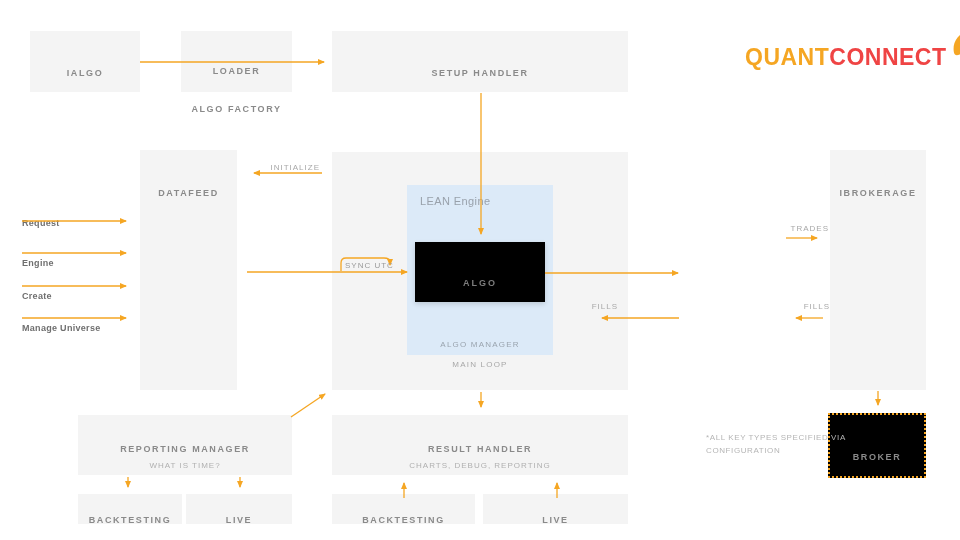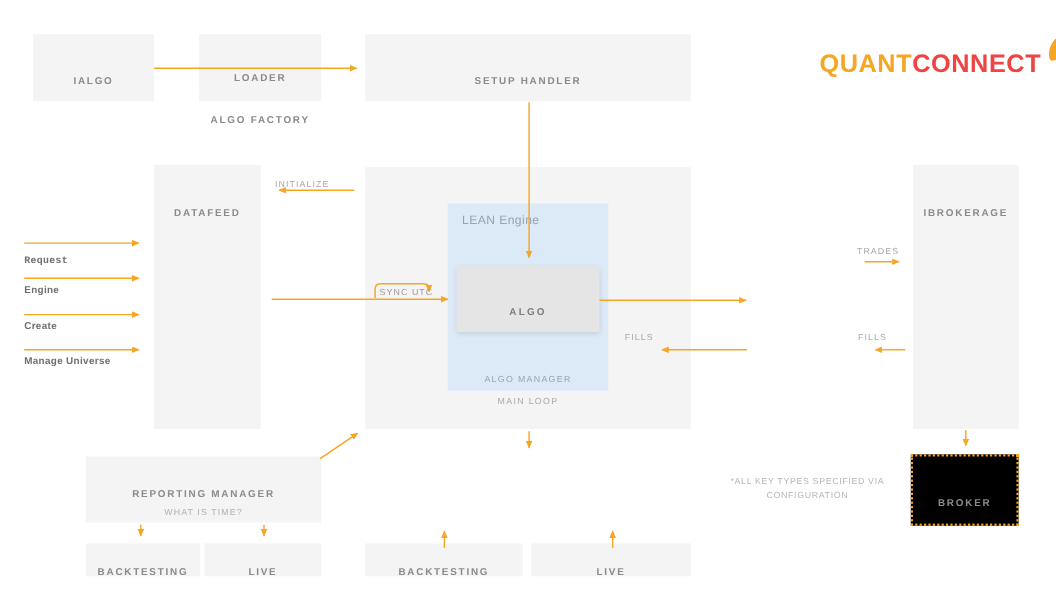--- a/index.html
+++ b/index.html
@@ -11,28 +11,28 @@
   .title { font-size:9px; font-weight:700; letter-spacing:1.6px; color:#8a8a8a; line-height:1.5;margin-top:24px; }
   .subtitle { font-size:8px; font-weight:400; letter-spacing:1px; color:#b0b0b0; margin-top:3px; line-height:1.4; }
 
   .loader-box { justify-content:space-between; padding:10px 0 11px 0; }
 
   .lean-box { position:absolute; background:#dceaf8; }
   .lean-title { position:absolute; top:10px; left:13px; font-size:11px; color:#99a1ab; letter-spacing:0.4px; }
   .lean-footer { position:absolute; bottom:6px; left:0; width:100%; text-align:center; font-size:8px; letter-spacing:1.2px; color:#9aa4ae; }
   .mainloop-footer { position:absolute; bottom:21px; left:0; width:100%; text-align:center; font-size:8px; letter-spacing:1.2px; color:#a8a8a8; }
 
-  .algo-box { position:absolute; background:#e5e5e5; box-shadow:0 2px 5px rgba(0,0,0,0.14); display:flex; align-items:center; justify-content:center; z-index:2; }
+  .algo-box { position:absolute; background:#000000; box-shadow:0 2px 5px rgba(0,0,0,0.14); display:flex; align-items:center; justify-content:center; z-index:2; }
   .algo-box .title { letter-spacing:2px; color:#7d7d7d; }
 
   .broker-box { position:absolute; background:#000000; border:2px dotted #f5a623; display:flex; align-items:center; justify-content:center; }
 
   .side-label { position:absolute; font-size:9px; font-weight:600; color:#6f6f6f; letter-spacing:0.3px; }
-  .edge-label { position:absolute; font-size:8px; letter-spacing:1px; color:#a8a8a8; text-align:left; }
-  .note { position:absolute; font-size:8px; letter-spacing:0.6px; color:#b5b5b5; text-align:center; line-height:1.6; }
+  .edge-label { position:absolute; font-size:8px; letter-spacing:1px; color:#a8a8a8; text-align:right; }
+  .note { position:absolute; font-size:8px; letter-spacing:0.6px; color:#b5b5b5; line-height:1.6;margin-left:42px; }
 
   .arrows { position:absolute; top:0; left:0; z-index:3; pointer-events:none; }
 
   .logo { position:absolute; left:745px; top:36px; height:42px; display:flex; align-items:center; }
   .logo-text { font-size:23px; font-weight:800; letter-spacing:0.5px; }
   .logo-quant { color:#f5a623; }
   .logo-connect { color:#ef4444; }
   .logo-icon { margin-left:3px; transform:translateY(-8px); }
 </style>
 </head>
@@ -82,34 +82,38 @@
 
   <div class="broker-box" style="left:828px; top:413px; width:98px; height:65px;">
     <span class="title">BROKER</span>
   </div>
   <div class="note" style="left:664px; top:432px; width:140px;">*ALL KEY TYPES SPECIFIED VIA CONFIGURATION</div>
 
   <div class="box" style="left:78px; top:415px; width:214px; height:60px;">
     <span class="title">REPORTING MANAGER</span>
     <span class="subtitle">WHAT IS TIME?</span>
   </div>
+  <div class="box" style="left:332px; top:415px; width:296px; height:60px;">
+    <span class="title">RESULT HANDLER</span>
+    <span class="subtitle">CHARTS, DEBUG, REPORTING</span>
+  </div>
   <div class="box" style="left:78px; top:494px; width:104px; height:30px;">
     <span class="title">BACKTESTING</span>
   </div>
   <div class="box" style="left:186px; top:494px; width:106px; height:30px;">
     <span class="title">LIVE</span>
   </div>
   <div class="box" style="left:332px; top:494px; width:143px; height:30px;">
     <span class="title">BACKTESTING</span>
   </div>
   <div class="box" style="left:483px; top:494px; width:145px; height:30px;">
     <span class="title">LIVE</span>
   </div>
 
-  <span class="side-label" style="left:22px; top:232px;font-family:Liberation Mono, monospace;">Request</span>
+  <span class="side-label" style="left:22px; top:218px;">Request</span>
   <span class="side-label" style="left:22px; top:258px;">Engine</span>
   <span class="side-label" style="left:22px; top:291px;">Create</span>
   <span class="side-label" style="left:22px; top:323px;">Manage Universe</span>
 
   <span class="edge-label" style="left:250px; top:163px; width:70px;">INITIALIZE</span>
   <span class="edge-label" style="left:345px; top:261px; color:#9a9a9a; z-index:4;">SYNC UTC</span>
   <span class="edge-label" style="left:779px; top:224px; width:50px;">TRADES</span>
   <span class="edge-label" style="left:568px; top:302px; width:50px;">FILLS</span>
   <span class="edge-label" style="left:780px; top:302px; width:50px;">FILLS</span>
 

